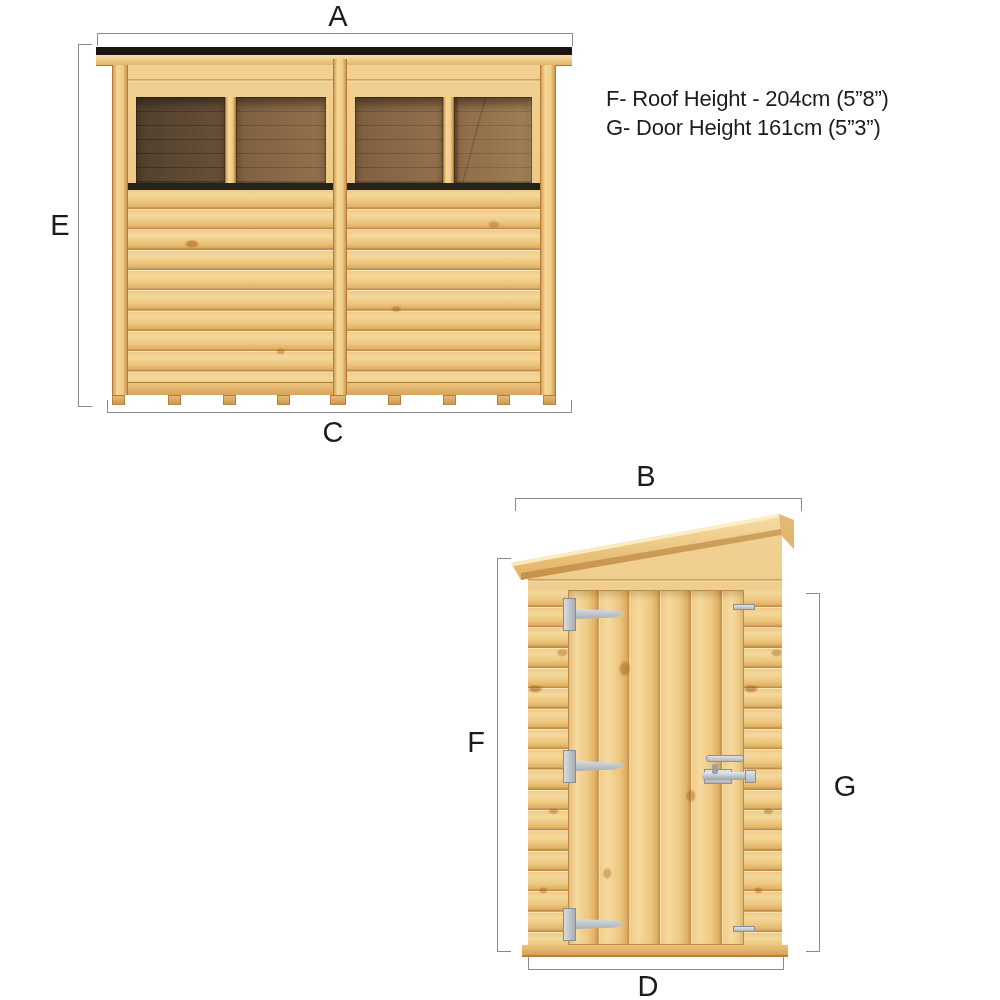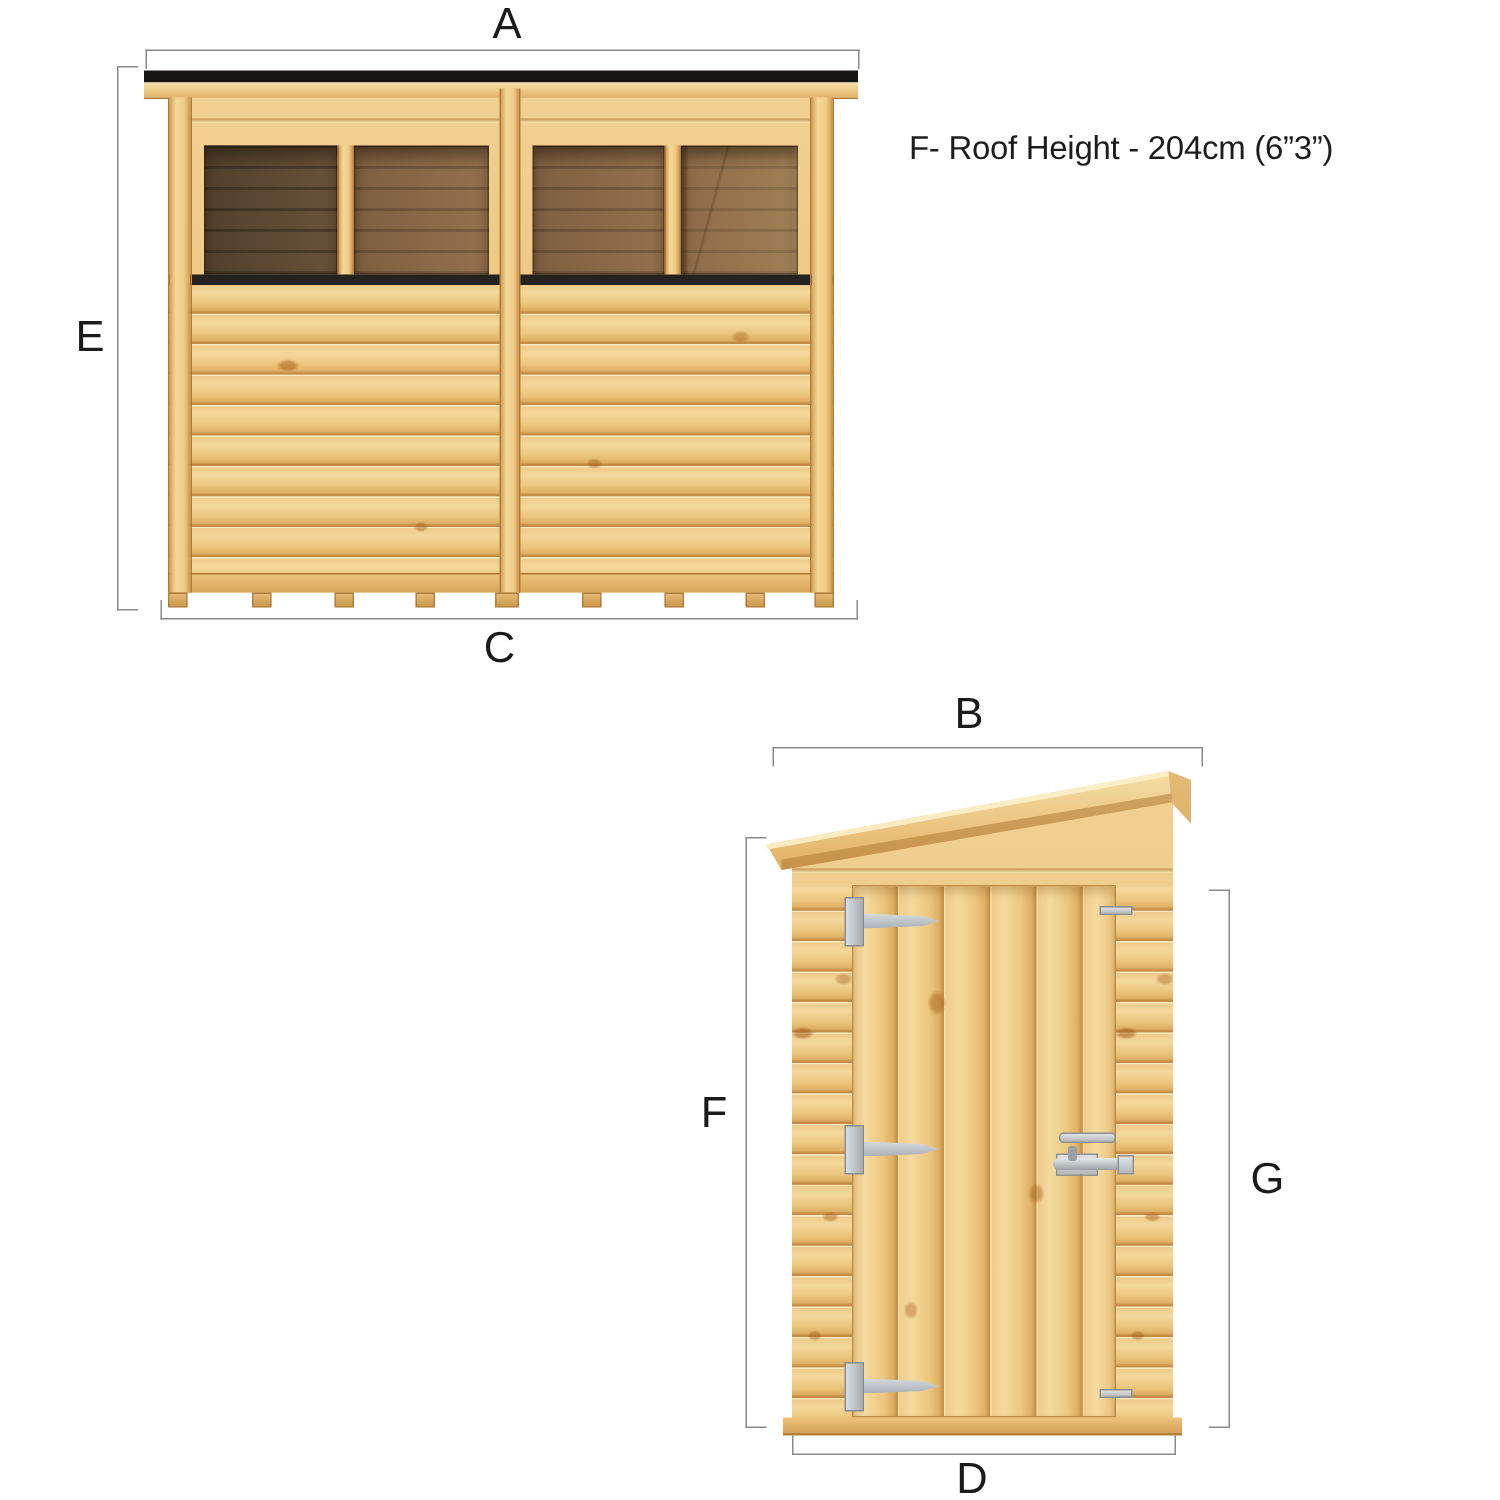--- a/index.html
+++ b/index.html
@@ -152,16 +152,17 @@
   <div class="abs" style="left:522px;top:945px;width:266px;height:12px;background:linear-gradient(180deg,#eec37b,#d5a158);border-bottom:2px solid #b97f33;box-sizing:border-box;"></div>
 
   <div class="bk bk-right" style="left:497px;top:558px;width:13px;height:392px;"></div>
   <div class="dim-label" style="left:462px;top:728px;width:28px;">F</div>
   <div class="bk bk-left" style="left:806px;top:593px;width:13px;height:357px;"></div>
   <div class="dim-label" style="left:830px;top:772px;width:30px;">G</div>
   <div class="bk bk-up" style="left:528px;top:957px;width:254px;height:12px;"></div>
   <div class="dim-label" style="left:630px;top:972px;width:36px;">D</div>
 
   <div class="dims-list">
-    <div>F- Roof Height - 204cm (6”3”)</div>
+    <div>F- Roof Height - 204cm (5”8”)</div>
+    <div>G- Door Height 161cm (5”3”)</div>
   </div>
 
 </div>
 
 </body></html>

